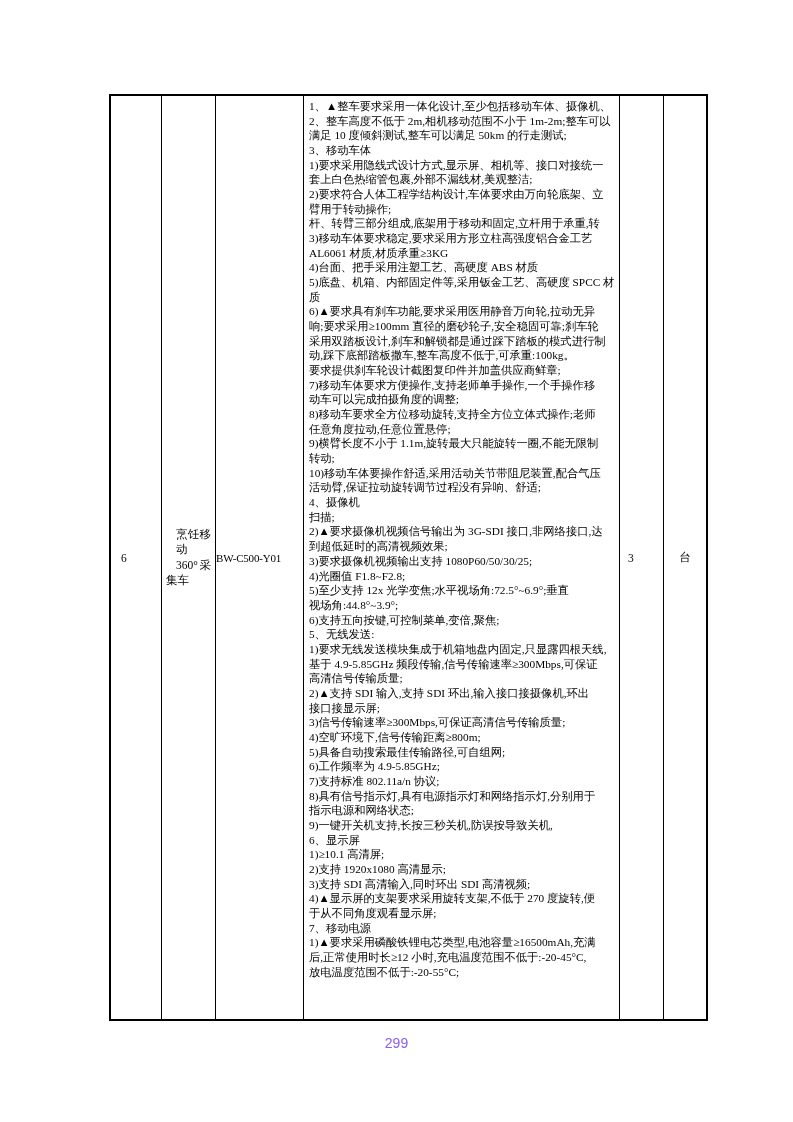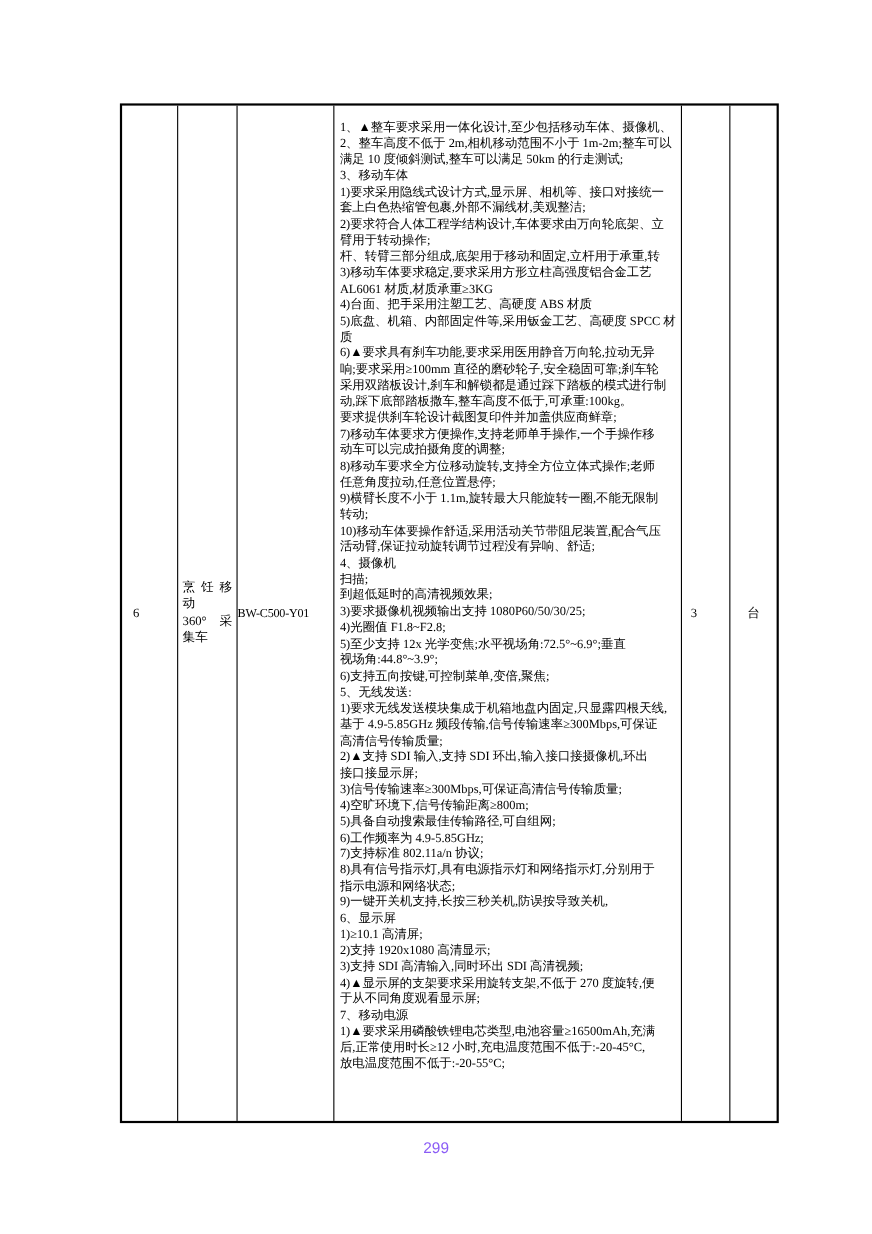--- a/index.html
+++ b/index.html
@@ -37,30 +37,30 @@
     width: 54px;
     display: flex; align-items: center;
     padding: 0 4px;
   }
   .name-block { width: 100%; }
   .name-line {
     font-size: 11.5px;
     line-height: 15.5px;
     text-align: justify;
   }
-  .name-line:not(:last-child) { text-align-last: justify; }
+  .name-line:not(:last-child) { text-align-last: justify; margin-left: 10px; }
   .col-model {
     width: 88px;
     display: flex; align-items: center; justify-content: flex-start;
     font-size: 11px;
     letter-spacing: -0.2px;
   }
   .col-spec {
     width: 316px;
-    padding: 13px 3px 0 5px;
+    padding: 3px 3px 0 5px;
   }
   .spec-line {
     font-size: 11.3px;
     line-height: 14.67px;
     white-space: nowrap;
   }
   .col-qty {
     width: 44px;
     display: flex; align-items: center;
     padding-left: 8px;
@@ -127,20 +127,21 @@
         <div class="spec-line">7)移动车体要求方便操作,支持老师单手操作,一个手操作移</div>
         <div class="spec-line">动车可以完成拍摄角度的调整;</div>
         <div class="spec-line">8)移动车要求全方位移动旋转,支持全方位立体式操作;老师</div>
         <div class="spec-line">任意角度拉动,任意位置悬停;</div>
         <div class="spec-line">9)横臂长度不小于 1.1m,旋转最大只能旋转一圈,不能无限制</div>
         <div class="spec-line">转动;</div>
         <div class="spec-line">10)移动车体要操作舒适,采用活动关节带阻尼装置,配合气压</div>
         <div class="spec-line">活动臂,保证拉动旋转调节过程没有异响、舒适;</div>
         <div class="spec-line">4、摄像机</div>
         <div class="spec-line">扫描;</div>
+        <div class="spec-line">2)▲要求摄像机视频信号输出为 3G-SDI 接口,非网络接口,达</div>
         <div class="spec-line">到超低延时的高清视频效果;</div>
         <div class="spec-line">3)要求摄像机视频输出支持 1080P60/50/30/25;</div>
         <div class="spec-line">4)光圈值 F1.8~F2.8;</div>
         <div class="spec-line">5)至少支持 12x 光学变焦;水平视场角:72.5°~6.9°;垂直</div>
         <div class="spec-line">视场角:44.8°~3.9°;</div>
         <div class="spec-line">6)支持五向按键,可控制菜单,变倍,聚焦;</div>
         <div class="spec-line">5、无线发送:</div>
         <div class="spec-line">1)要求无线发送模块集成于机箱地盘内固定,只显露四根天线,</div>
         <div class="spec-line">基于 4.9-5.85GHz 频段传输,信号传输速率≥300Mbps,可保证</div>
         <div class="spec-line">高清信号传输质量;</div>

